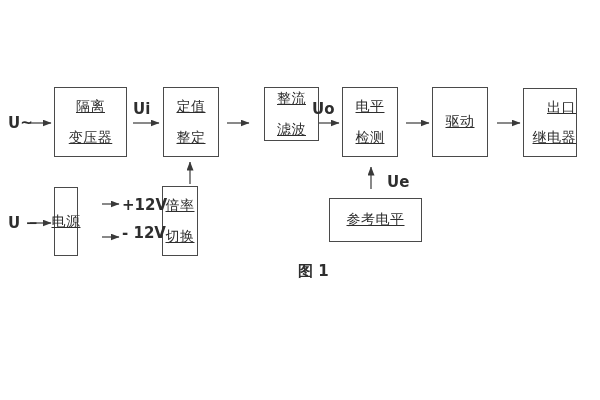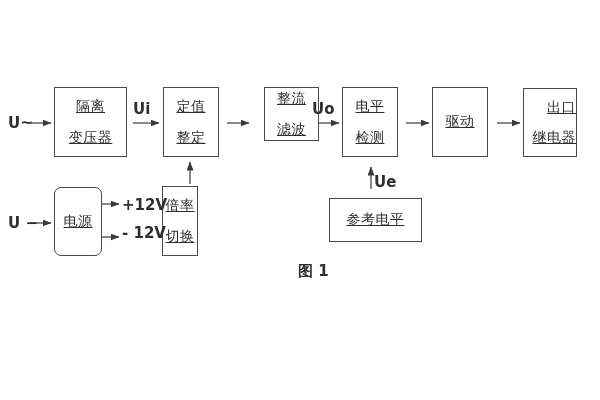--- a/index.html
+++ b/index.html
@@ -43,30 +43,30 @@
   }
   svg.wires { position: absolute; left: 0; top: 0; }
 
   
   #b-isolation   { left: 54px;  top: 87px;  width: 73px; height: 70px; }
   #b-setting     { left: 163px; top: 87px;  width: 56px; height: 70px; }
   #b-rectifier   { left: 252px; top: 87px;  width: 55px; height: 54px; margin-left: 12px; }
   #b-level       { left: 342px; top: 87px;  width: 56px; height: 70px; }
   #b-drive       { left: 432px; top: 87px;  width: 56px; height: 70px; }
   #b-relay       { left: 523px; top: 88px;  width: 54px; height: 69px; align-items: flex-end; }
-  #b-power       { left: 54px;  top: 187px; width: 48px; height: 69px; border-radius: 7px; }
+  #b-power       { left: 54px;  top: 187px; width: 24px; height: 69px; }
   #b-ratio       { left: 162px; top: 186px; width: 36px; height: 70px; }
   #b-reference   { left: 329px; top: 198px; width: 93px; height: 44px; gap: 0; }
 
   
   #t-uac     { left: 8px;   top: 114px; }
   #t-udc     { left: 8px;   top: 214px; }
   #t-ui      { left: 133px; top: 100px; }
   #t-uo      { left: 312px; top: 100px; }
-  #t-ue      { left: 374px; top: 173px; text-align: right; }
+  #t-ue      { left: 387px; top: 173px; text-align: right; }
   #t-plus12  { left: 122px; top: 196px; }
   #t-minus12 { left: 122px; top: 224px; }
   #t-caption { left: 298px; top: 262px; }
 </style>
 </head>
 <body>
 
 <div class="canvas">
 
   <svg class="wires" width="600" height="400" viewBox="0 0 600 400">

